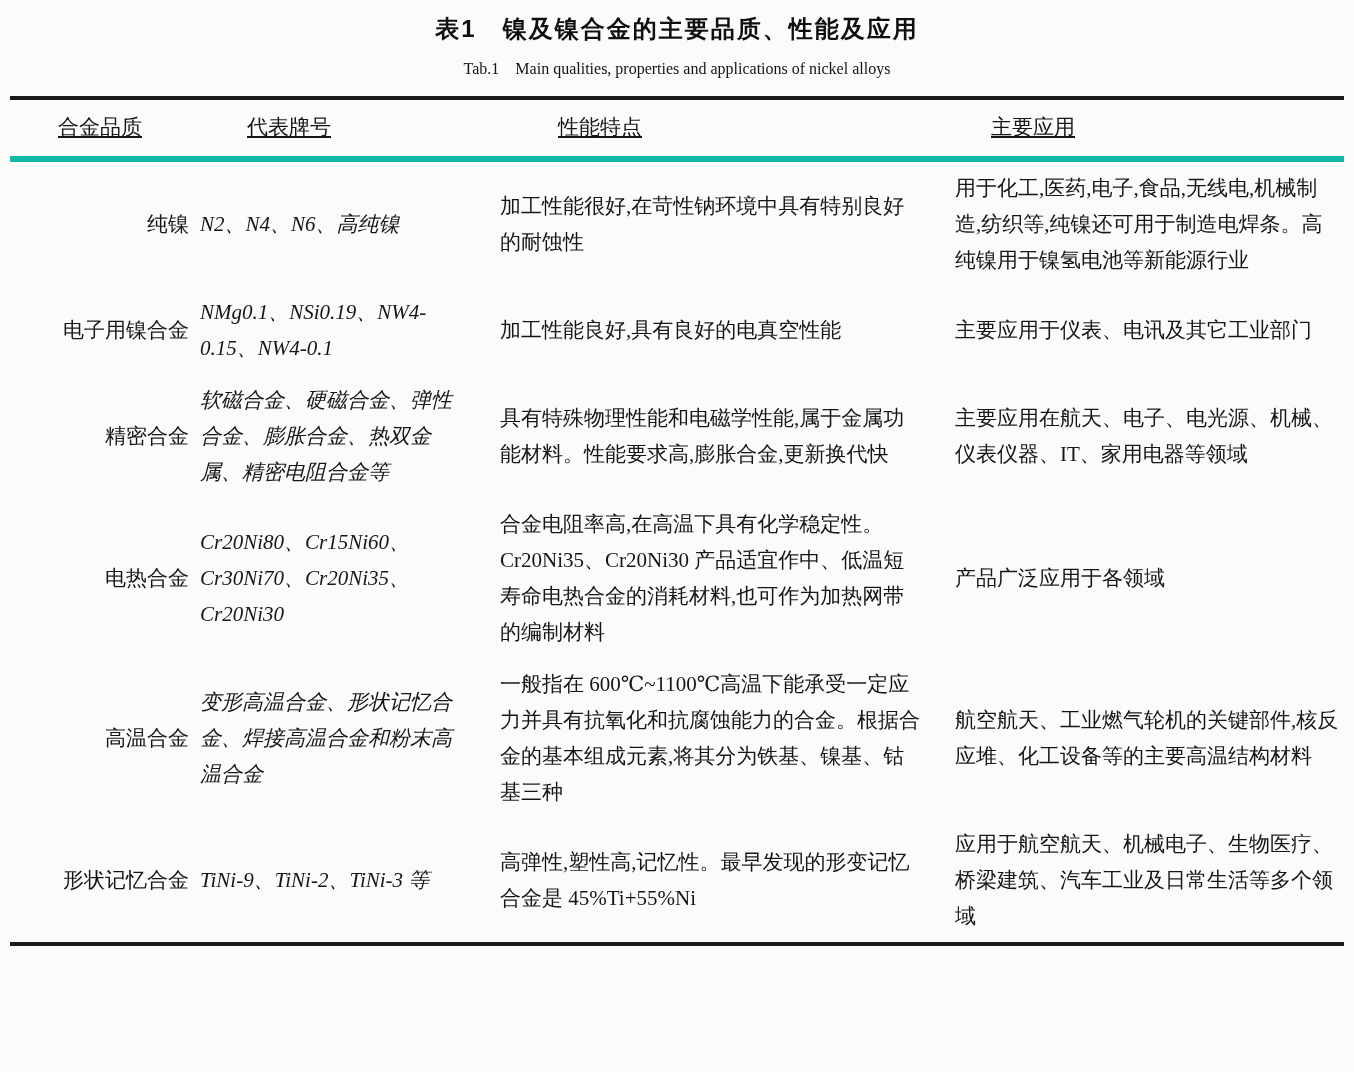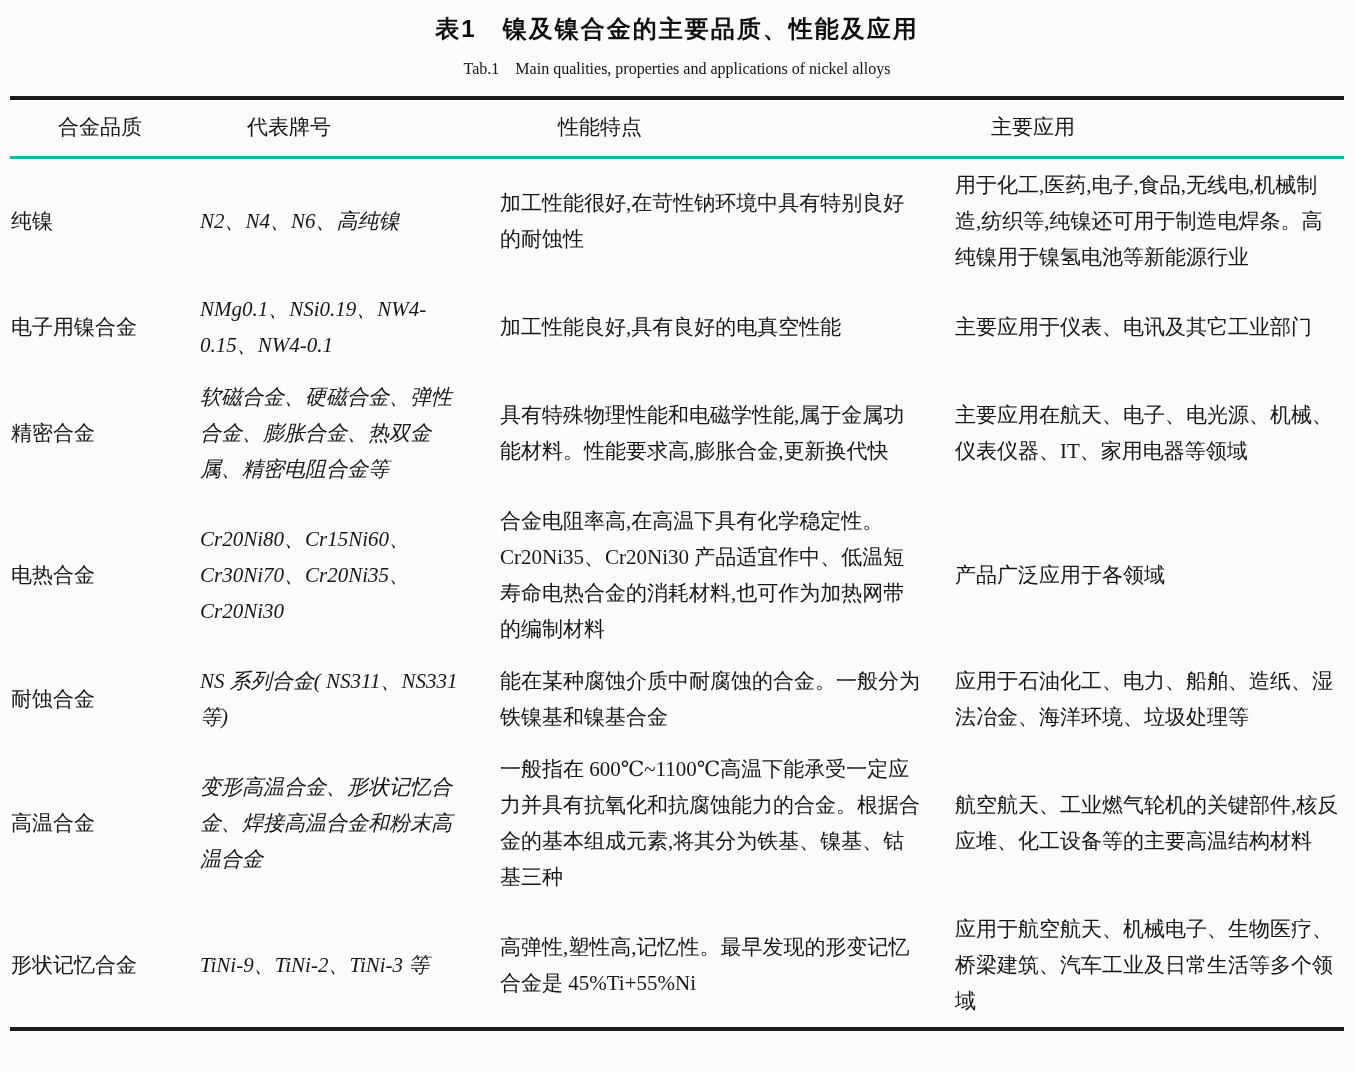--- a/index.html
+++ b/index.html
@@ -44,35 +44,36 @@
   col.c1 { width:180px; }
   col.c2 { width:290px; }
   col.c3 { width:445px; }
   col.c4 { width:419px; }
   thead th {
     font-weight:normal;
     font-size:21px;
     text-align:left;
     vertical-align:middle;
     padding:13px 0 15px 0;
-    border-bottom:3px solid #14b8a6;
+    border-bottom:6px solid #14b8a6;
     white-space:nowrap;
+    text-decoration:underline;
   }
   thead th.h1 { text-align:center; }
   thead th.h2 { padding-left:57px; }
   thead th.h3 { padding-left:78px; }
   thead th.h4 { padding-left:66px; }
   tbody td {
     vertical-align:middle;
     line-height:36px;
     padding-top:8px;
     padding-bottom:8px;
     text-align:left;
   }
-  td.c1 { text-align:left; }
+  td.c1 { text-align:right; }
   td.c2 { padding-left:10px; padding-right:12px;font-style:italic; }
   td.c3 { padding-left:20px; padding-right:2px;margin-top:28px; }
   td.c4 { padding-left:30px; padding-right:4px; }
 </style>
 </head>
 <body>
 
 <div class="page">
   <div class="title">表1　镍及镍合金的主要品质、性能及应用</div>
   <div class="subtitle">Tab.1　Main qualities, properties and applications of nickel alloys</div>
@@ -111,26 +112,20 @@
         <td class="c3">具有特殊物理性能和电磁学性能,属于金属功能材料。性能要求高,膨胀合金,更新换代快</td>
         <td class="c4">主要应用在航天、电子、电光源、机械、仪表仪器、IT、家用电器等领域</td>
       </tr>
       <tr>
         <td class="c1">电热合金</td>
         <td class="c2">Cr20Ni80、Cr15Ni60、Cr30Ni70、Cr20Ni35、Cr20Ni30</td>
         <td class="c3">合金电阻率高,在高温下具有化学稳定性。Cr20Ni35、Cr20Ni30 产品适宜作中、低温短寿命电热合金的消耗材料,也可作为加热网带的编制材料</td>
         <td class="c4">产品广泛应用于各领域</td>
       </tr>
       <tr>
-        <td class="c1">耐蚀合金</td>
-        <td class="c2">NS 系列合金( NS311、NS331 等)</td>
-        <td class="c3">能在某种腐蚀介质中耐腐蚀的合金。一般分为铁镍基和镍基合金</td>
-        <td class="c4">应用于石油化工、电力、船舶、造纸、湿法冶金、海洋环境、垃圾处理等</td>
-      </tr>
-      <tr>
         <td class="c1">高温合金</td>
         <td class="c2">变形高温合金、形状记忆合金、焊接高温合金和粉末高温合金</td>
         <td class="c3">一般指在 600℃~1100℃高温下能承受一定应力并具有抗氧化和抗腐蚀能力的合金。根据合金的基本组成元素,将其分为铁基、镍基、钴基三种</td>
         <td class="c4">航空航天、工业燃气轮机的关键部件,核反应堆、化工设备等的主要高温结构材料</td>
       </tr>
       <tr>
         <td class="c1">形状记忆合金</td>
         <td class="c2">TiNi-9、TiNi-2、TiNi-3 等</td>
         <td class="c3">高弹性,塑性高,记忆性。最早发现的形变记忆合金是 45%Ti+55%Ni</td>
         <td class="c4">应用于航空航天、机械电子、生物医疗、桥梁建筑、汽车工业及日常生活等多个领域</td>

